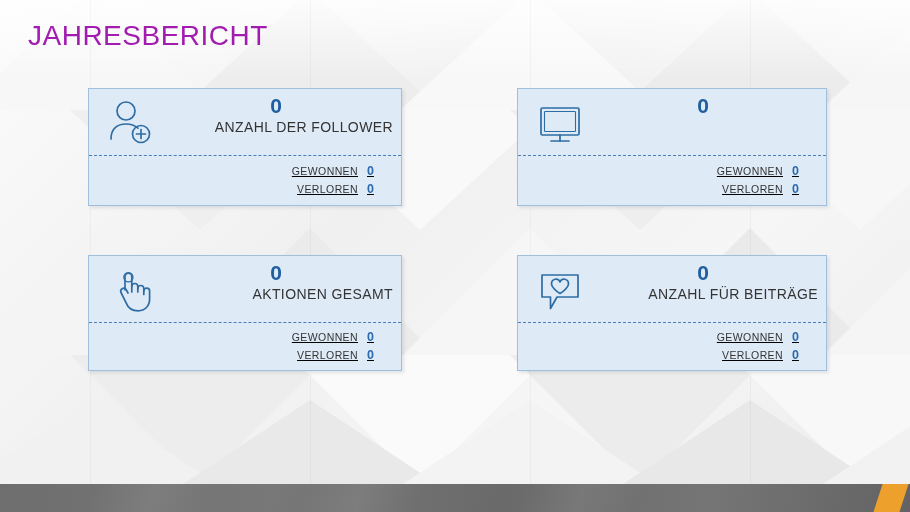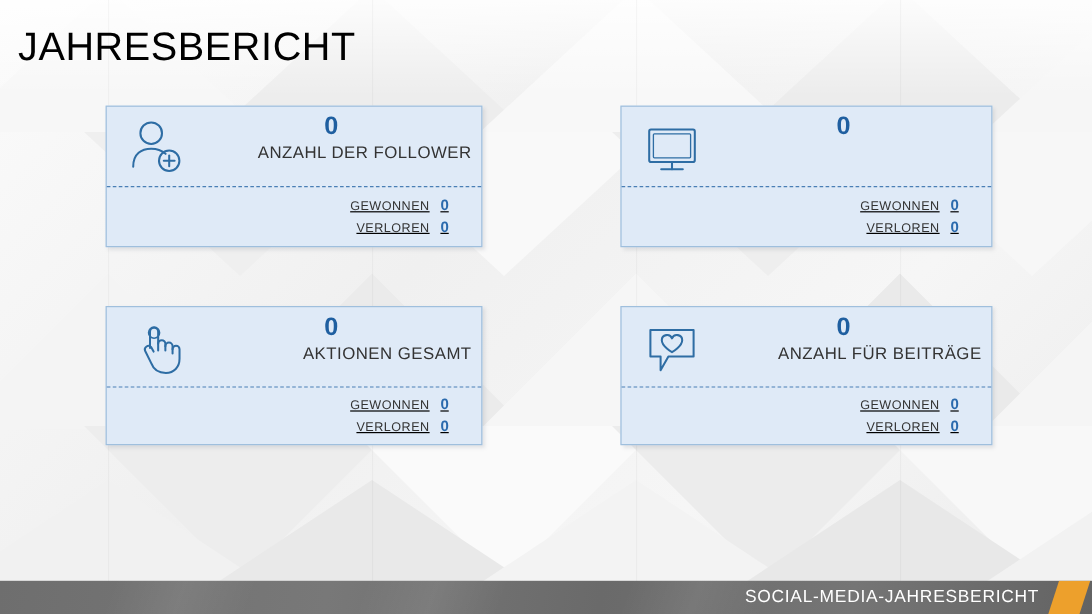--- a/index.html
+++ b/index.html
@@ -47,25 +47,25 @@
     background: rgba(0,0,0,0.030);
   }
   .softglow {
     position: absolute;
     background: linear-gradient(180deg, rgba(255,255,255,0.85), rgba(255,255,255,0));
   }
 
   
   .title {
     position: absolute;
-    left: 15px;
+    left: 28px;
     top: 20px;
-    font-size: 33px;
+    font-size: 28px;
     letter-spacing: 0.5px;
-    color: #000000;
+    color: #a21caf;
     font-weight: 400;
     white-space: nowrap;
   }
 
   
   .card {
     position: absolute;
     box-sizing: border-box;
     background: #dfeaf7;
     border: 1px solid #9fbfdd;
@@ -339,17 +339,16 @@
         <span class="stat-label">VERLOREN</span>
         <span class="stat-value">0</span>
       </div>
     </div>
   </div>
 
   <div class="footer">
     <div class="footer-sheen" style="left:90px;"></div>
     <div class="footer-sheen" style="left:300px;"></div>
     <div class="footer-sheen" style="left:520px;"></div>
-    <div class="footer-text">SOCIAL-MEDIA-JAHRESBERICHT</div>
     <div class="footer-accent"></div>
   </div>
 
 </div>
 
 </body></html>

